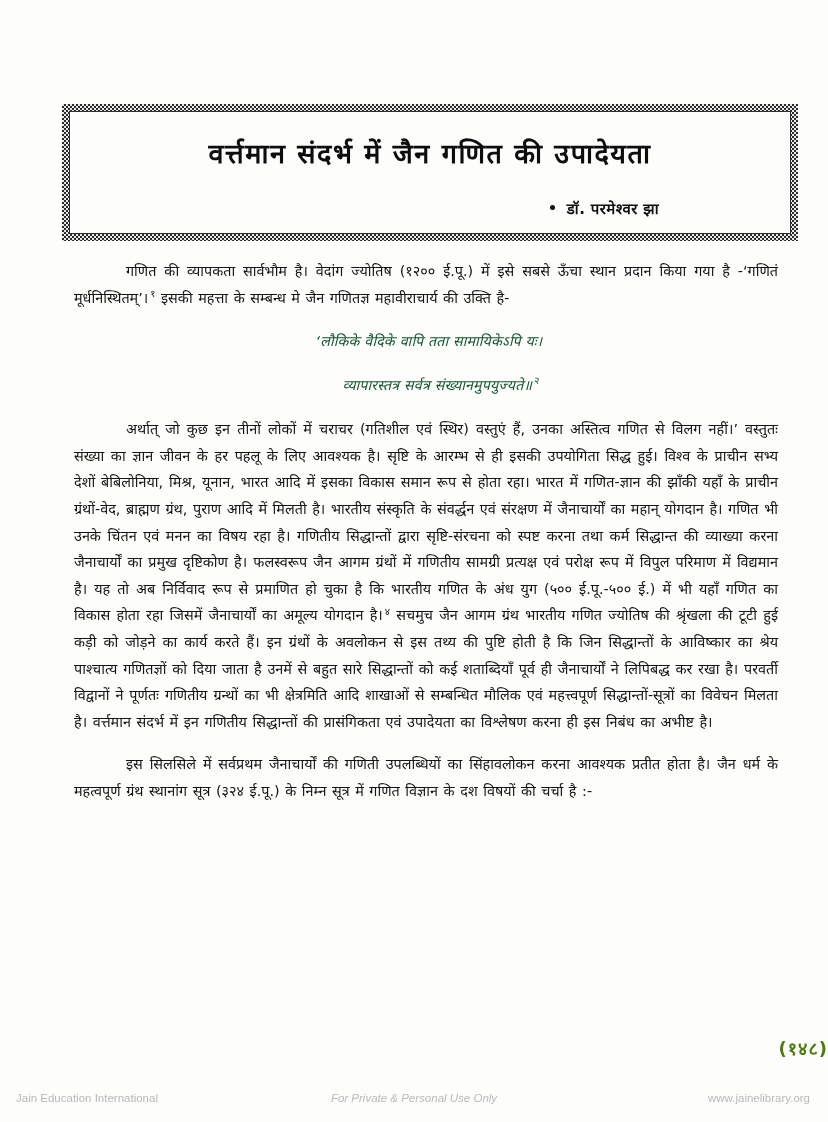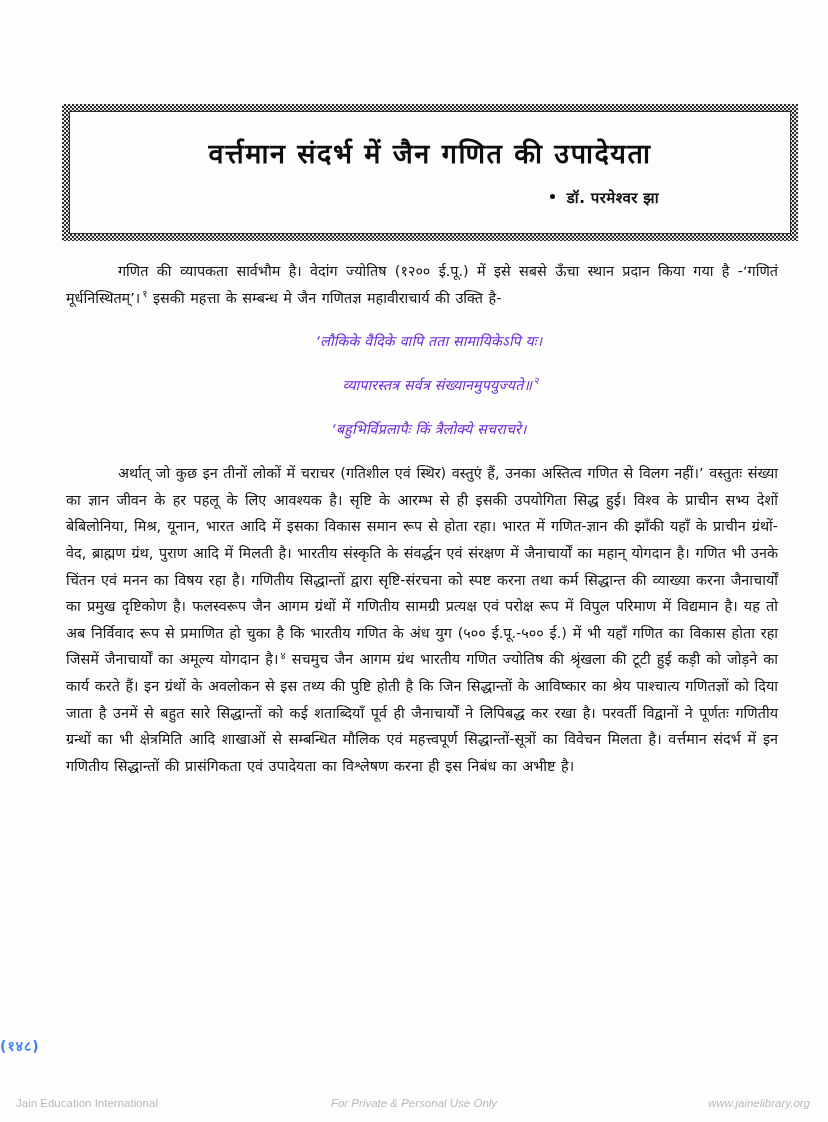--- a/index.html
+++ b/index.html
@@ -59,21 +59,21 @@
     font-size: 27px;
     font-weight: 700;
     letter-spacing: 1.5px;
     color: #0d0d0d;
     text-align: center;
     line-height: 1.25;
     white-space: nowrap;
   }
 
   .byline {
-    margin-top: 16px;
+    margin-top: 27px;
     text-align: right;
     padding-right: 98px;
     font-family: "DejaVu Sans", sans-serif;
     font-size: 15px;
     font-weight: 700;
     color: #111111;
     letter-spacing: 0.4px;
   }
   .byline .bullet {
     display: inline-block;
@@ -96,30 +96,30 @@
   }
 
   .para {
     font-family: "DejaVu Sans", sans-serif;
     font-size: 14.4px;
     line-height: 26.6px;
     color: #141414;
     text-align: justify;
     text-justify: inter-word;
     text-indent: 52px;
-    margin: 0 0 2px 4px;
+    margin: 0 0 2px 12px;
     word-spacing: 1px;
   }
 
   .verse {
     font-family: "DejaVu Sans", sans-serif;
     font-style: italic;
     font-size: 14.2px;
     line-height: 27px;
-    color: #6d28d9;
+    color: #14532d;
     text-align: center;
     margin: 17px;
     letter-spacing: 0.2px;
   }
   .verse-block { margin: 6px 0 10px 0; }
   .verse-block.second { margin: 10px 0 12px 0; }
   .verse.l1 { padding-left: 18px; }
   .verse.l2 { padding-left: 42px; }
 
   sup.fn {
@@ -132,44 +132,44 @@
   }
 
   .gap-sm { height: 14px; }
 
   
   .page-number {
     position: absolute;
     left: 0;
     right: 0;
     top: 1036px;
-    text-align: left;
-    font-family: "DejaVu Sans", sans-serif;
-    font-size: 14px;
+    text-align: right;
+    font-family: "DejaVu Sans", sans-serif;
+    font-size: 18px;
     font-weight: 700;
-    color: #3b82f6;
+    color: #4d7c0f;
     letter-spacing: 1px;
   }
 
   
   .footer {
     position: absolute;
     left: 0;
     right: 0;
     top: 1092px;
     height: 22px;
     display: flex;
-    align-items: center;
+    align-items: flex-start;
     font-family: "Liberation Sans", sans-serif;
     font-size: 11.5px;
     color: #b9b9b9;
   }
   .footer .f-left  { position: absolute; left: 16px; }
   .footer .f-mid   { width: 100%; text-align: center; font-style: italic; }
-  .footer .f-right { position: absolute; right: 18px; font-style: italic; }
+  .footer .f-right { position: absolute; right: 18px; }
 </style>
 </head>
 <body>
 
 <div class="page">
 
   <div class="title-frame">
     <div class="title-inner">
       <div class="doc-title">वर्त्तमान संदर्भ में जैन गणित की उपादेयता</div>
       <div class="byline">
@@ -183,28 +183,28 @@
     <p class="para"><span>गणित की व्यापकता सार्वभौम है। वेदांग ज्योतिष (१२०० ई.पू.) में इसे सबसे ऊँचा स्थान प्रदान किया गया है -‘गणितं मूर्धनिस्थितम्’।</span><sup class="fn">१</sup>
       <span>इसकी महत्ता के सम्बन्ध मे जैन गणितज्ञ महावीराचार्य की उक्ति है-</span></p>
 
     <div class="verse-block">
       <p class="verse l1">‘लौकिके वैदिके वापि तता सामायिकेऽपि यः।</p>
       <p class="verse l2"><span>व्यापारस्तत्र सर्वत्र संख्यानमुपयुज्यते॥</span><sup class="fn">२</sup></p>
     </div>
 
 
     <div class="verse-block second">
-      <p class="verse l1">‘बहुभिर्विप्रलापैः किं त्रैलोक्ये सचराचरे।</p>
     </div>
 
     <p class="para"><span>अर्थात् जो कुछ इन तीनों लोकों में चराचर (गतिशील एवं स्थिर) वस्तुएं हैं, उनका अस्तित्व गणित से विलग नहीं।’ वस्तुतः संख्या का ज्ञान जीवन के हर पहलू के लिए आवश्यक है। सृष्टि के आरम्भ से ही इसकी उपयोगिता सिद्ध हुई। विश्व के प्राचीन सभ्य देशों बेबिलोनिया, मिश्र, यूनान, भारत आदि में इसका विकास समान रूप से होता रहा। भारत में गणित-ज्ञान की झाँकी यहाँ के प्राचीन ग्रंथों-वेद, ब्राह्मण ग्रंथ, पुराण आदि में मिलती है। भारतीय संस्कृति के संवर्द्धन एवं संरक्षण में जैनाचार्यों का महान् योगदान है। गणित भी उनके चिंतन एवं मनन का विषय रहा है। गणितीय सिद्धान्तों द्वारा सृष्टि-संरचना को स्पष्ट करना तथा कर्म सिद्धान्त की व्याख्या करना जैनाचार्यों का प्रमुख दृष्टिकोण है। फलस्वरूप जैन आगम ग्रंथों में गणितीय सामग्री प्रत्यक्ष एवं परोक्ष रूप में विपुल परिमाण में विद्यमान है। यह तो अब निर्विवाद रूप से प्रमाणित हो चुका है कि भारतीय गणित के अंध युग (५०० ई.पू.-५०० ई.) में भी यहाँ गणित का विकास होता रहा जिसमें जैनाचार्यों का अमूल्य योगदान है।</span><sup class="fn">४</sup>
       <span>सचमुच जैन आगम ग्रंथ भारतीय गणित ज्योतिष की श्रृंखला की टूटी हुई कड़ी को जोड़ने का कार्य करते हैं। इन ग्रंथों के अवलोकन से इस तथ्य की पुष्टि होती है कि जिन सिद्धान्तों के आविष्कार का श्रेय पाश्चात्य गणितज्ञों को दिया जाता है उनमें से बहुत सारे सिद्धान्तों को कई शताब्दियाँ पूर्व ही जैनाचार्यों ने लिपिबद्ध कर रखा है। परवर्ती विद्वानों ने पूर्णतः गणितीय ग्रन्थों का भी क्षेत्रमिति आदि शाखाओं से सम्बन्धित मौलिक एवं महत्त्वपूर्ण सिद्धान्तों-सूत्रों का विवेचन मिलता है। वर्त्तमान संदर्भ में इन गणितीय सिद्धान्तों की प्रासंगिकता एवं उपादेयता का विश्लेषण करना ही इस निबंध का अभीष्ट है।</span></p>
 
     <div class="gap-sm"></div>
 
+    <p class="para">इस सिलसिले में सर्वप्रथम जैनाचार्यों की गणिती उपलब्धियों का सिंहावलोकन करना आवश्यक प्रतीत होता है। जैन धर्म के महत्वपूर्ण ग्रंथ स्थानांग सूत्र (३२४ ई.पू.) के निम्न सूत्र में गणित विज्ञान के दश विषयों की चर्चा है :-</p>
 
   </div>
 
   <div class="page-number">(१४८)</div>
 
   <div class="footer">
     <span class="f-left">Jain Education International</span>
     <span class="f-mid">For Private &amp; Personal Use Only</span>
     <span class="f-right">www.jainelibrary.org</span>
   </div>

